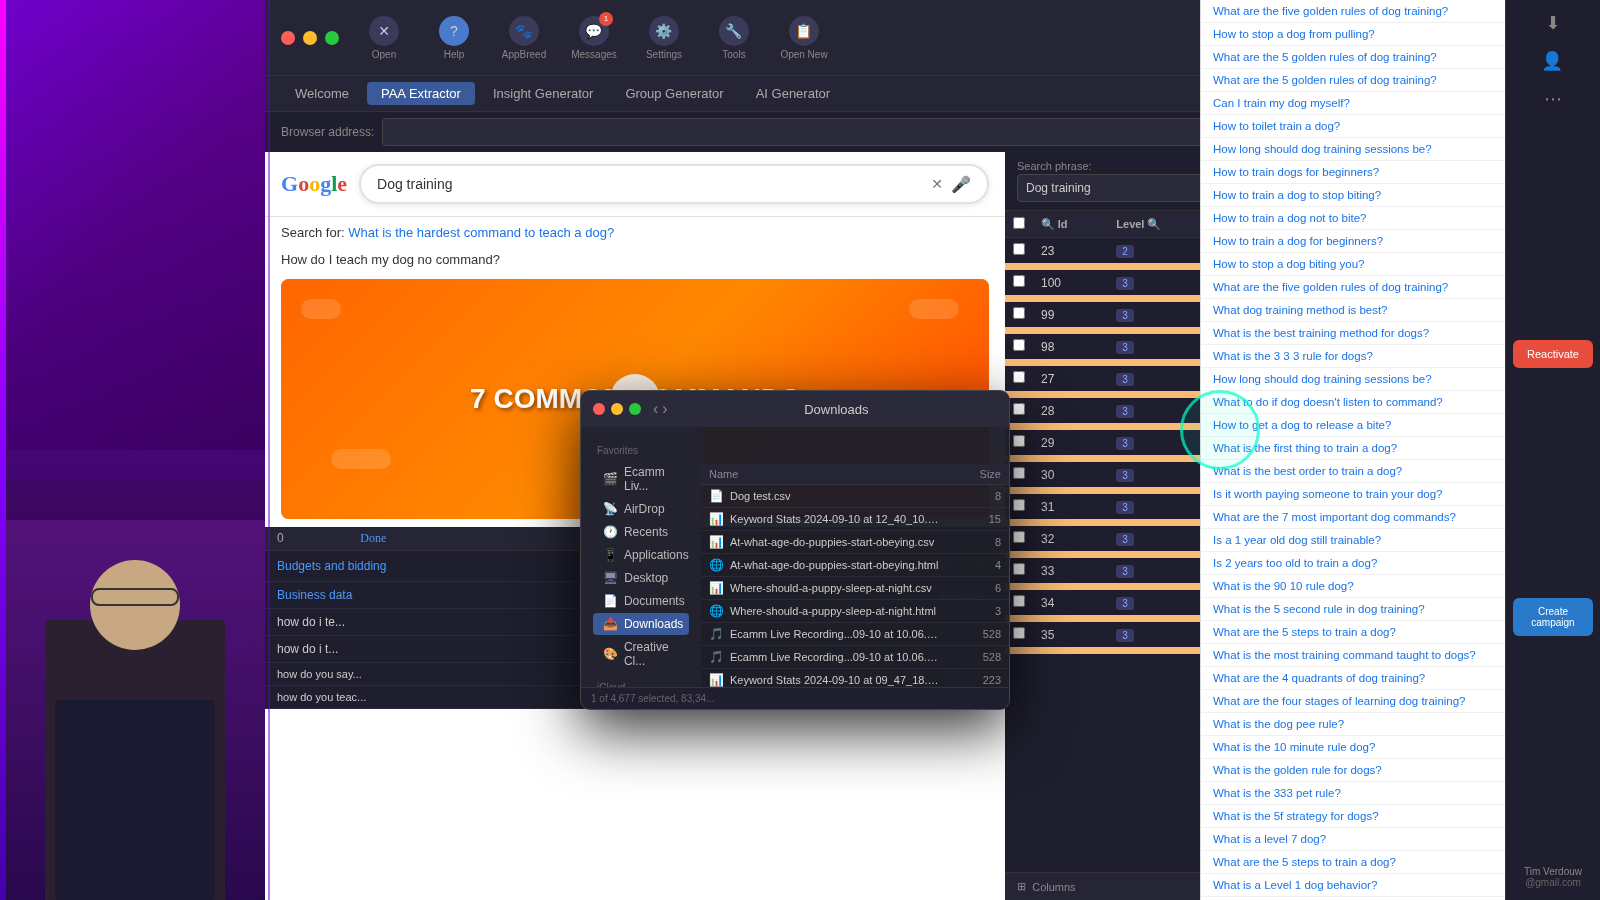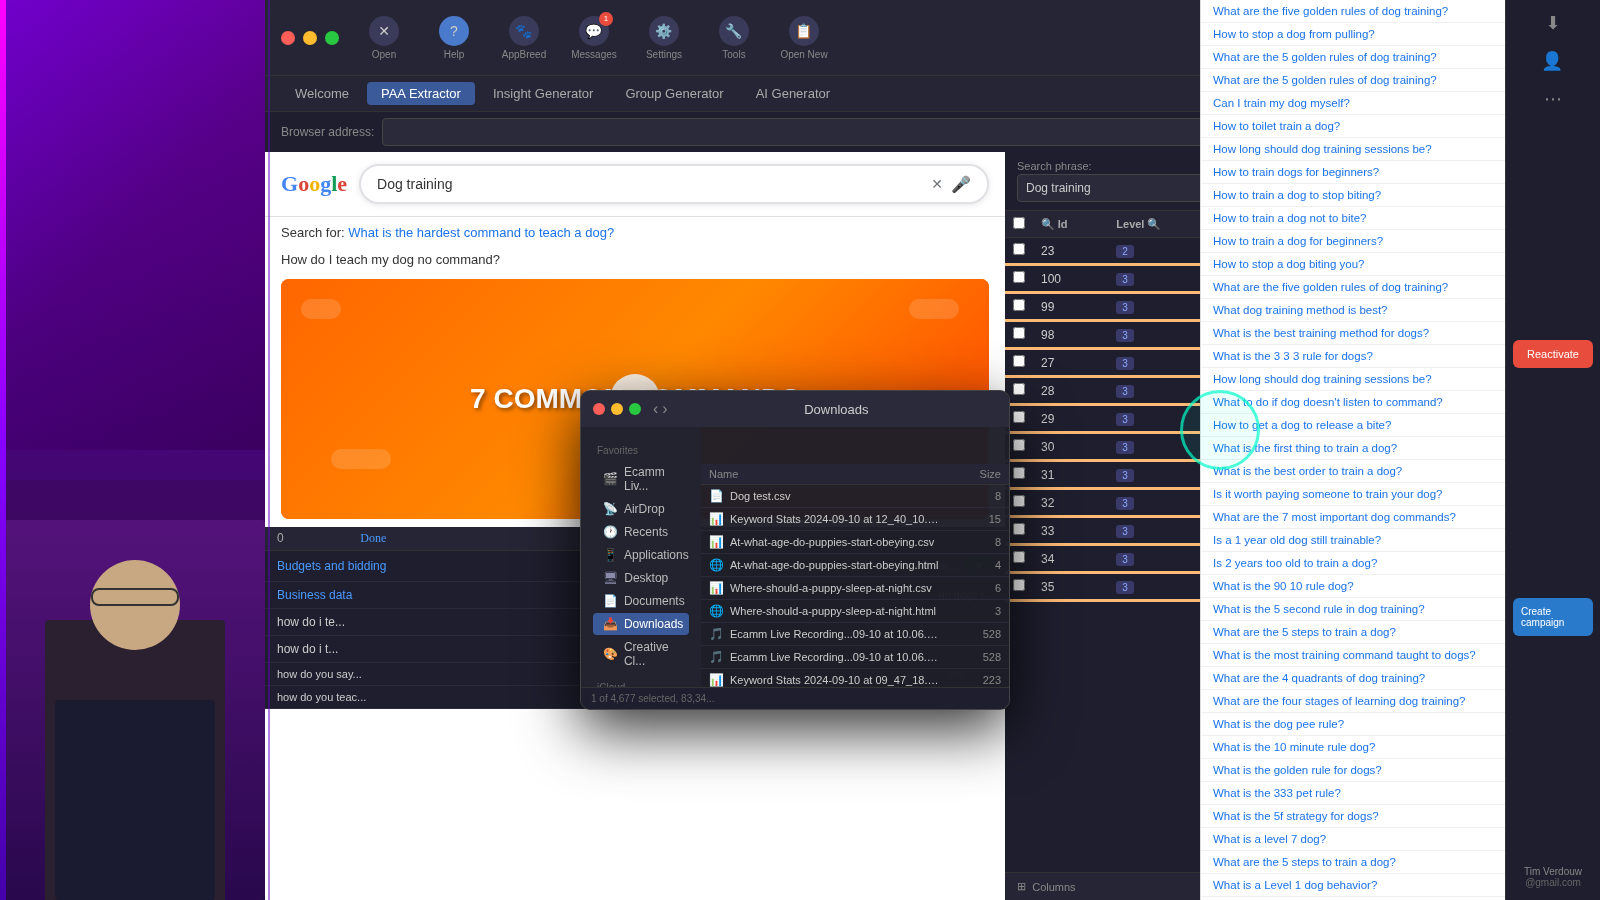--- a/index.html
+++ b/index.html
@@ -161,21 +161,21 @@
       width: 100%; height: 28px; background: #2a2a3a; border: 1px solid #444;
       border-radius: 4px; color: #ccc; padding: 0 8px; font-size: 12px;
     }
     .data-table { flex: 1; overflow-y: auto; }
     .data-table table { width: 100%; border-collapse: collapse; font-size: 12px; }
     .data-table th {
       background: #252535; color: #aaa; padding: 6px 8px; text-align: left;
       border-bottom: 1px solid #333; position: sticky; top: 0; z-index: 1;
       font-size: 11px;
     }
-    .data-table td { padding: 5px 8px; color: #ccc; border-bottom: 3px solid #fdba74; }
+    .data-table td { padding: 5px 8px; color: #ccc; border-bottom: 7px solid #fdba74; }
     .data-table .level-badge {
       display: inline-block; padding: 1px 6px; border-radius: 3px;
       background: #3a3a6a; color: #88aaff; font-size: 10px;
     }
     .checkbox-col { width: 20px; }
     input[type=checkbox] { width: 12px; height: 12px; }
 
     
     .file-manager {
       position: absolute; left: 580px; top: 390px; z-index: 100;
@@ -578,21 +578,21 @@
 
 <div style="position:absolute;right:0;top:0;width:95px;height:900px;background:#1e1e2e;border-left:1px solid #333;z-index:4;display:flex;flex-direction:column;align-items:center;padding:12px 0;gap:16px;">
   <div style="font-size:18px;color:#888;cursor:pointer;">⬇</div>
   <div style="font-size:18px;color:#888;cursor:pointer;">👤</div>
   <div style="font-size:18px;color:#888;cursor:pointer;">⋯</div>
   <div style="flex:1;"></div>
 
   <div style="background:#e74c3c;color:#fff;padding:8px 10px;border-radius:6px;font-size:11px;cursor:pointer;text-align:center;width:80px;">Reactivate</div>
   <div style="flex:1;"></div>
 
-  <div style="background:#2a7acc;color:#fff;padding:8px 8px;border-radius:6px;font-size:10px;cursor:pointer;text-align:left;width:80px;">Create campaign</div>
+  <div style="background:#2a7acc;color:#fff;padding:8px 8px;border-radius:6px;font-size:10px;cursor:pointer;text-align:center;width:80px;">Create campaign</div>
   <div style="flex:1;"></div>
 
   <div style="text-align:center;font-size:10px;color:#888;">
     <div>Tim Verdouw</div>
     <div style="font-size:10px;color:#666;">@gmail.com</div>
   </div>
 </div>
 
 <div class="file-manager">
 

